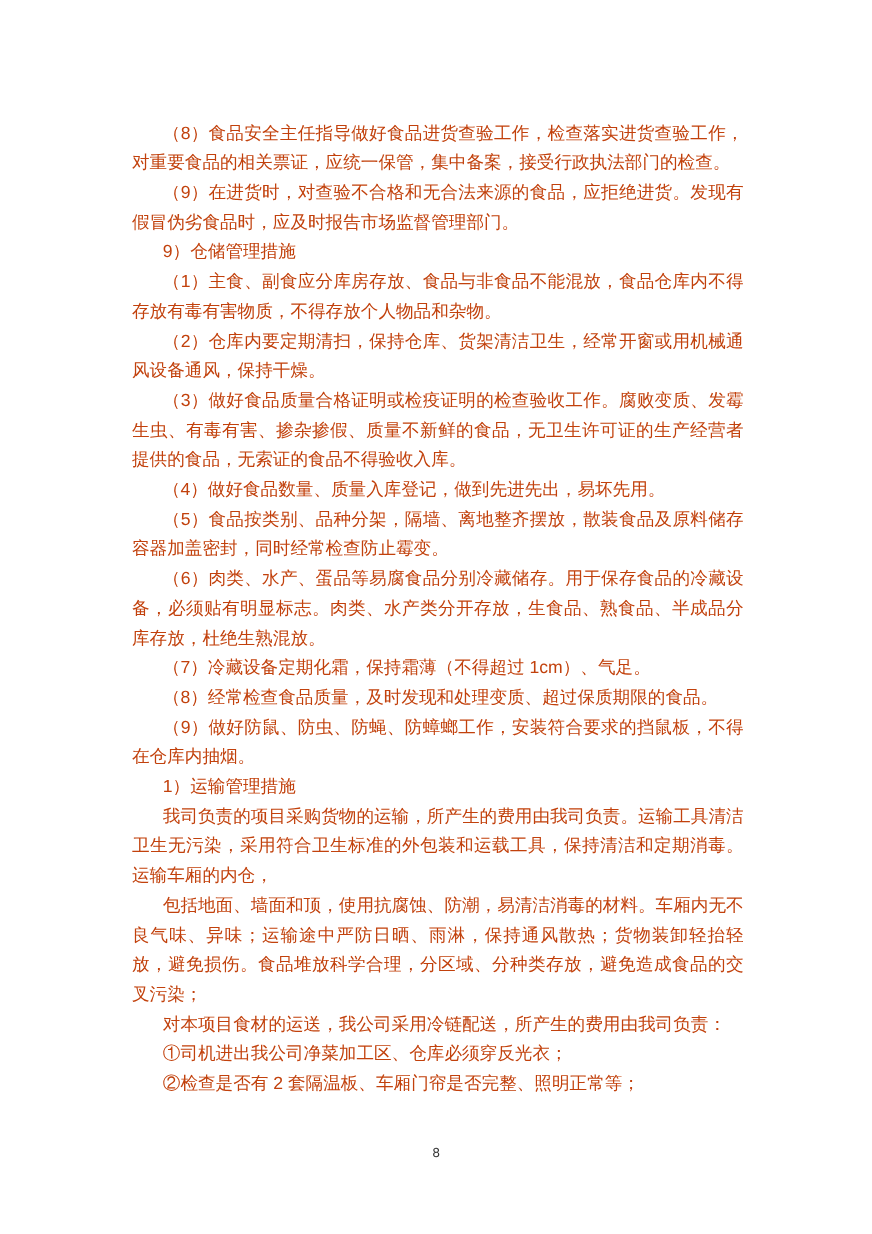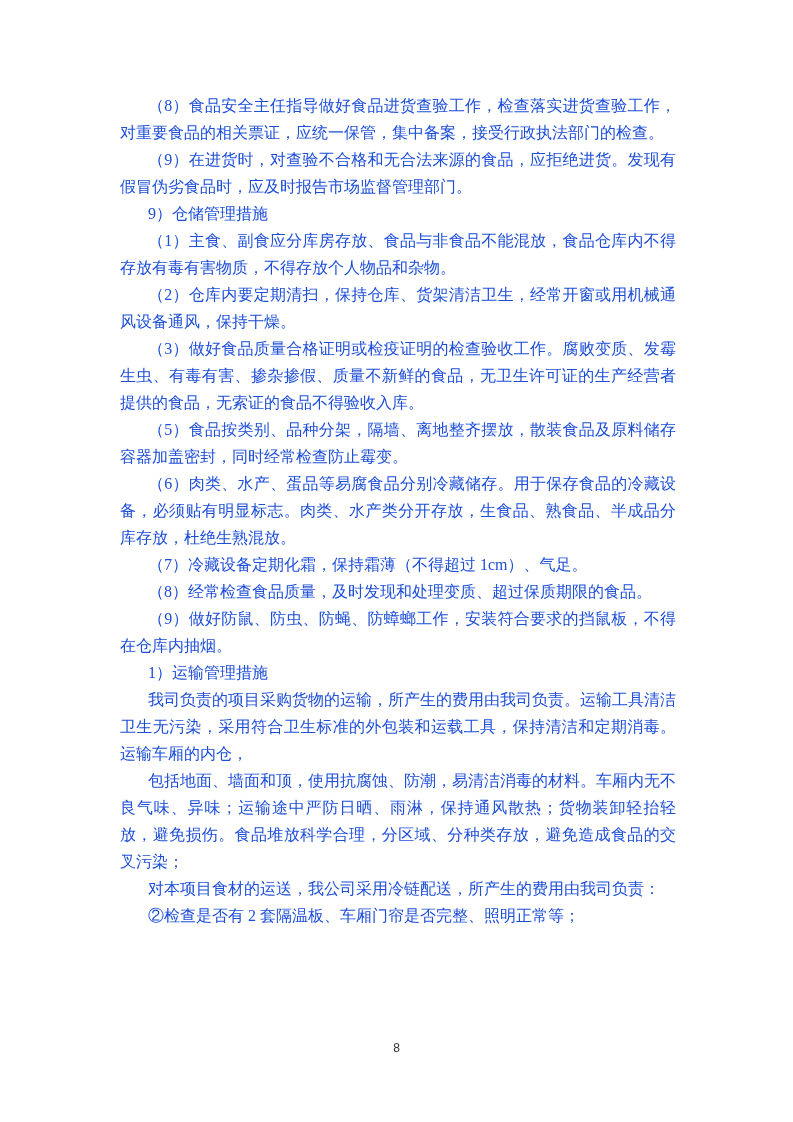--- a/index.html
+++ b/index.html
@@ -1,47 +1,49 @@
 <!DOCTYPE html>
 <html><head>
 <meta charset="utf-8">
 <style>
   html, body { margin: 0; padding: 0; background: #ffffff; }
   body { width: 793px; height: 1122px; position: relative; overflow: hidden; }
   .page {
     position: absolute; left: 0; top: 0; width: 793px; height: 1122px; background: #ffffff;
   }
   .content {
-    position: absolute; left: 120px; top: 92px; width: 556px;
-    font-family: Liberation Serif, serif;
-    font-size: 16px; line-height: 27px; color: #1d4ed8;
+    position: absolute; left: 120px; top: 108px; width: 556px;
+    font-family: Liberation Sans, sans-serif;
+    font-size: 16px; line-height: 27px; color: #c2410c;
   }
   .content p { margin: 0; text-align: justify; word-break: break-all; }
   .content p.indent { text-indent: 28px; }
   .page-number {
     position: absolute; top: 1041px; left: 0; width: 793px; text-align: center;
     font-family: "Liberation Sans", sans-serif; font-size: 12px; color: #333;
   }
 </style>
 </head>
 <body>
 
 <div class="page">
   <div class="content">
     <p class="indent">（8）食品安全主任指导做好食品进货查验工作，检查落实进货查验工作，对重要食品的相关票证，应统一保管，集中备案，接受行政执法部门的检查。</p>
     <p class="indent">（9）在进货时，对查验不合格和无合法来源的食品，应拒绝进货。发现有假冒伪劣食品时，应及时报告市场监督管理部门。</p>
     <p class="indent">9）仓储管理措施</p>
     <p class="indent">（1）主食、副食应分库房存放、食品与非食品不能混放，食品仓库内不得存放有毒有害物质，不得存放个人物品和杂物。</p>
     <p class="indent">（2）仓库内要定期清扫，保持仓库、货架清洁卫生，经常开窗或用机械通风设备通风，保持干燥。</p>
     <p class="indent">（3）做好食品质量合格证明或检疫证明的检查验收工作。腐败变质、发霉生虫、有毒有害、掺杂掺假、质量不新鲜的食品，无卫生许可证的生产经营者提供的食品，无索证的食品不得验收入库。</p>
+    <p class="indent">（4）做好食品数量、质量入库登记，做到先进先出，易坏先用。</p>
     <p class="indent">（5）食品按类别、品种分架，隔墙、离地整齐摆放，散装食品及原料储存容器加盖密封，同时经常检查防止霉变。</p>
     <p class="indent">（6）肉类、水产、蛋品等易腐食品分别冷藏储存。用于保存食品的冷藏设备，必须贴有明显标志。肉类、水产类分开存放，生食品、熟食品、半成品分库存放，杜绝生熟混放。</p>
     <p class="indent">（7）冷藏设备定期化霜，保持霜薄（不得超过 1cm）、气足。</p>
     <p class="indent">（8）经常检查食品质量，及时发现和处理变质、超过保质期限的食品。</p>
     <p class="indent">（9）做好防鼠、防虫、防蝇、防蟑螂工作，安装符合要求的挡鼠板，不得在仓库内抽烟。</p>
     <p class="indent">1）运输管理措施</p>
     <p class="indent">我司负责的项目采购货物的运输，所产生的费用由我司负责。运输工具清洁卫生无污染，采用符合卫生标准的外包装和运载工具，保持清洁和定期消毒。运输车厢的内仓，</p>
     <p class="indent">包括地面、墙面和顶，使用抗腐蚀、防潮，易清洁消毒的材料。车厢内无不良气味、异味；运输途中严防日晒、雨淋，保持通风散热；货物装卸轻抬轻放，避免损伤。食品堆放科学合理，分区域、分种类存放，避免造成食品的交叉污染；</p>
     <p class="indent">对本项目食材的运送，我公司采用冷链配送，所产生的费用由我司负责：</p>
+    <p class="indent">①司机进出我公司净菜加工区、仓库必须穿反光衣；</p>
     <p class="indent">②检查是否有 2 套隔温板、车厢门帘是否完整、照明正常等；</p>
   </div>
   <div class="page-number">8</div>
 </div>
 
 </body></html>

